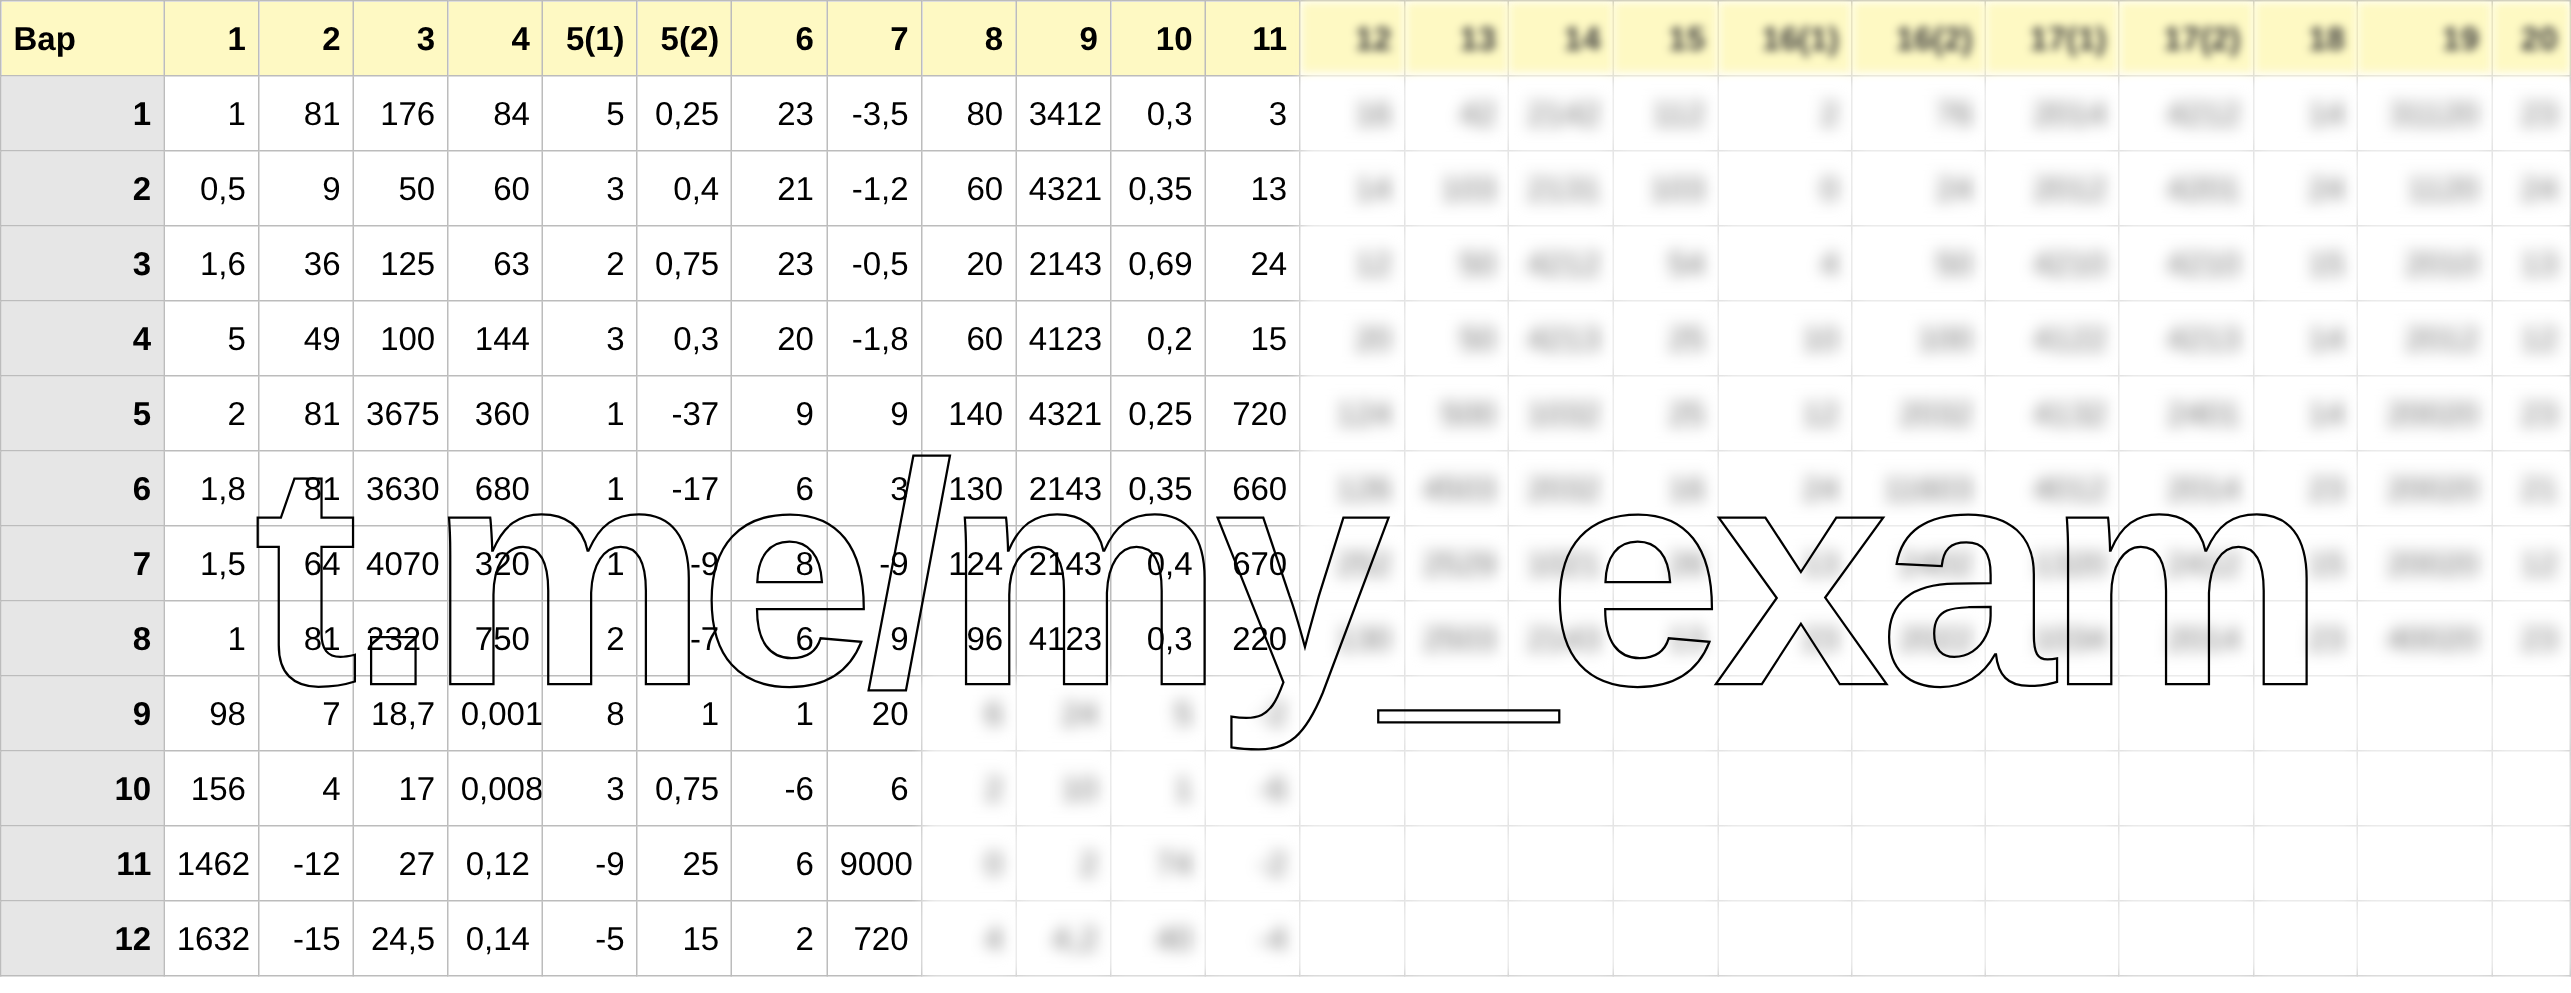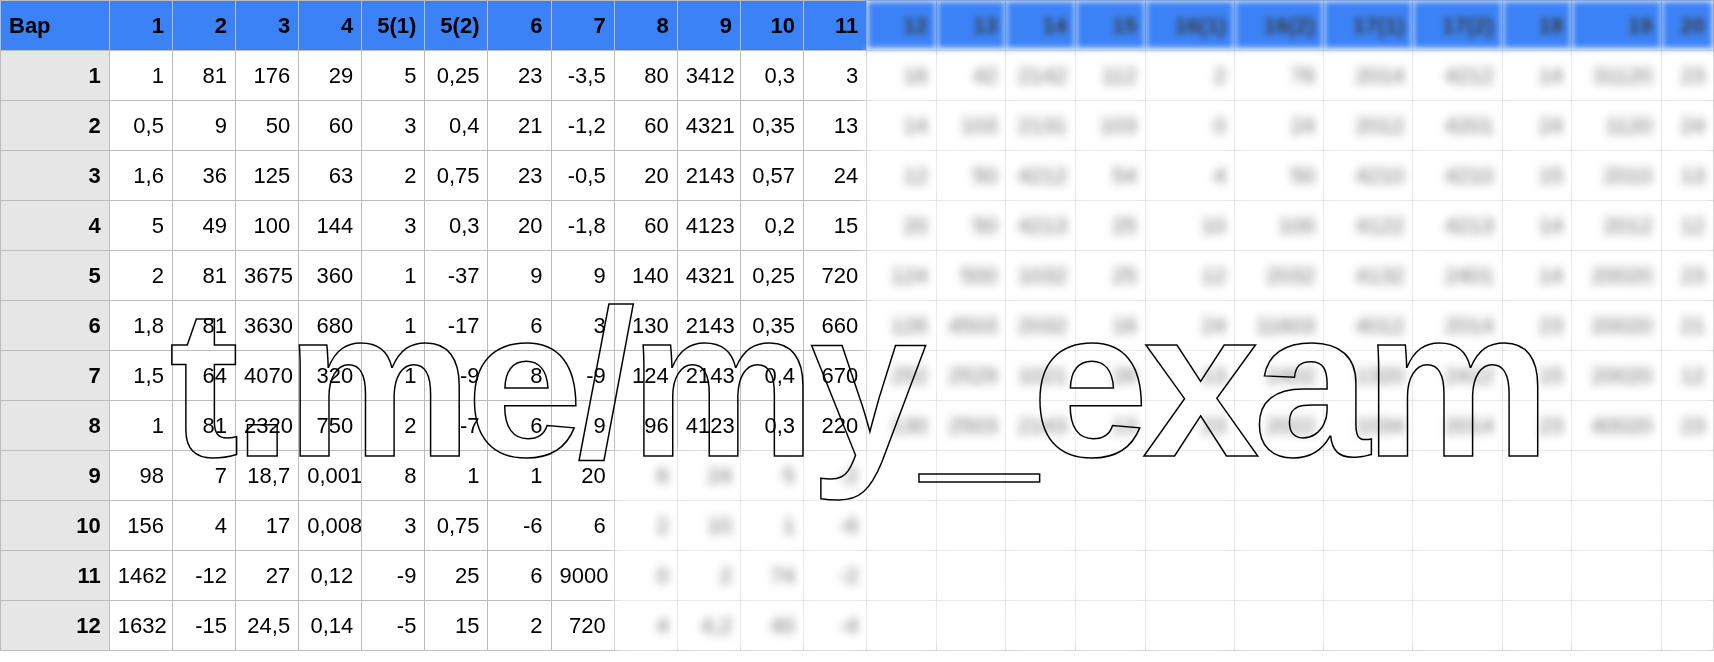--- a/index.html
+++ b/index.html
@@ -1,19 +1,19 @@
 <!DOCTYPE html>
 <html><head>
 <meta charset="utf-8">
 <style>
   html,body{margin:0;padding:0;font-family:Helvetica,Arial,sans-serif;font-size:22px;color:#000;background:#fff}
   .wrap{position:relative;width:1714px;height:662px;overflow:hidden}
   table{border-collapse:collapse;table-layout:fixed;width:1714px}
   th,td{border:1px solid #bcbcbc;height:50px;padding:0 8px;box-sizing:border-box;overflow:hidden;white-space:nowrap}
-  th{background:#3b82f6;font-weight:700;text-align:right}
+  th{background:#fef9c3;font-weight:700;text-align:right}
   td{background:#fff;text-align:right}
   .rowhdr{background:#e6e6e6;font-weight:700;text-align:right}
   thead th:first-child{text-align:left}
   .blurA{filter:blur(3px);color:#3a3a3a}
   .blurB{filter:blur(5px);color:#6d6d6d}
   .wm{position:absolute;top:58%;left:50%;transform:translate(-50%,-50%);font-size:210px;font-weight:700;letter-spacing:-6px;color:transparent;-webkit-text-stroke:1.5px #000;pointer-events:none;user-select:none;font-family:Helvetica,Arial,sans-serif}
 </style>
 </head>
 <body>
 <div class="wrap">
@@ -72,21 +72,21 @@
     <th class="blurA">19</th>
     <th class="blurA">20</th>
   </tr>
 </thead>
 <tbody id="tbody">
 <tr>
           <td class="rowhdr">1</td>
           <td>1</td>
           <td>81</td>
           <td>176</td>
-          <td>29</td>
+          <td>84</td>
           <td>5</td>
           <td>0,25</td>
           <td>23</td>
           <td>-3,5</td>
           <td>80</td>
           <td>3412</td>
           <td>0,3</td>
           <td>3</td>
           <td class="blurB">16</td>
           <td class="blurB">42</td>
@@ -131,21 +131,21 @@
           <td>1,6</td>
           <td>36</td>
           <td>125</td>
           <td>63</td>
           <td>2</td>
           <td>0,75</td>
           <td>23</td>
           <td>-0,5</td>
           <td>20</td>
           <td>2143</td>
-          <td>0,57</td>
+          <td>0,69</td>
           <td>24</td>
           <td class="blurB">12</td>
           <td class="blurB">50</td>
           <td class="blurB">4212</td>
           <td class="blurB">54</td>
           <td class="blurB">4</td>
           <td class="blurB">50</td>
           <td class="blurB">4210</td>
           <td class="blurB">4210</td>
           <td class="blurB">15</td>

